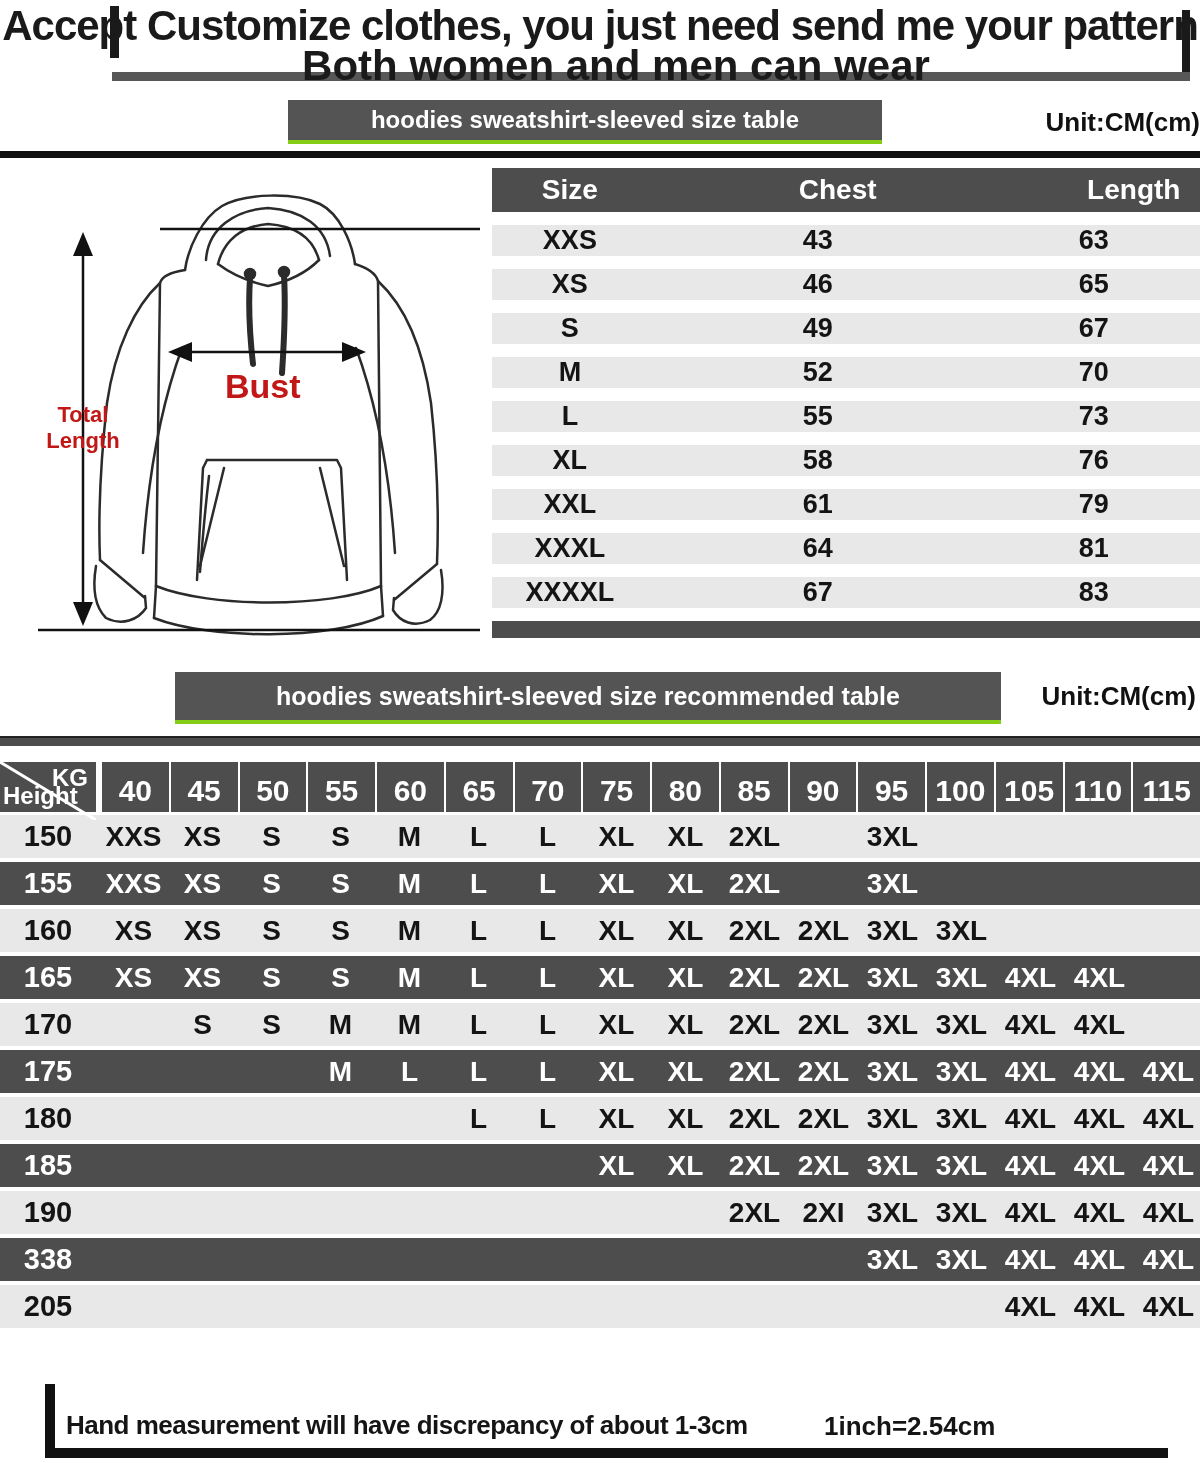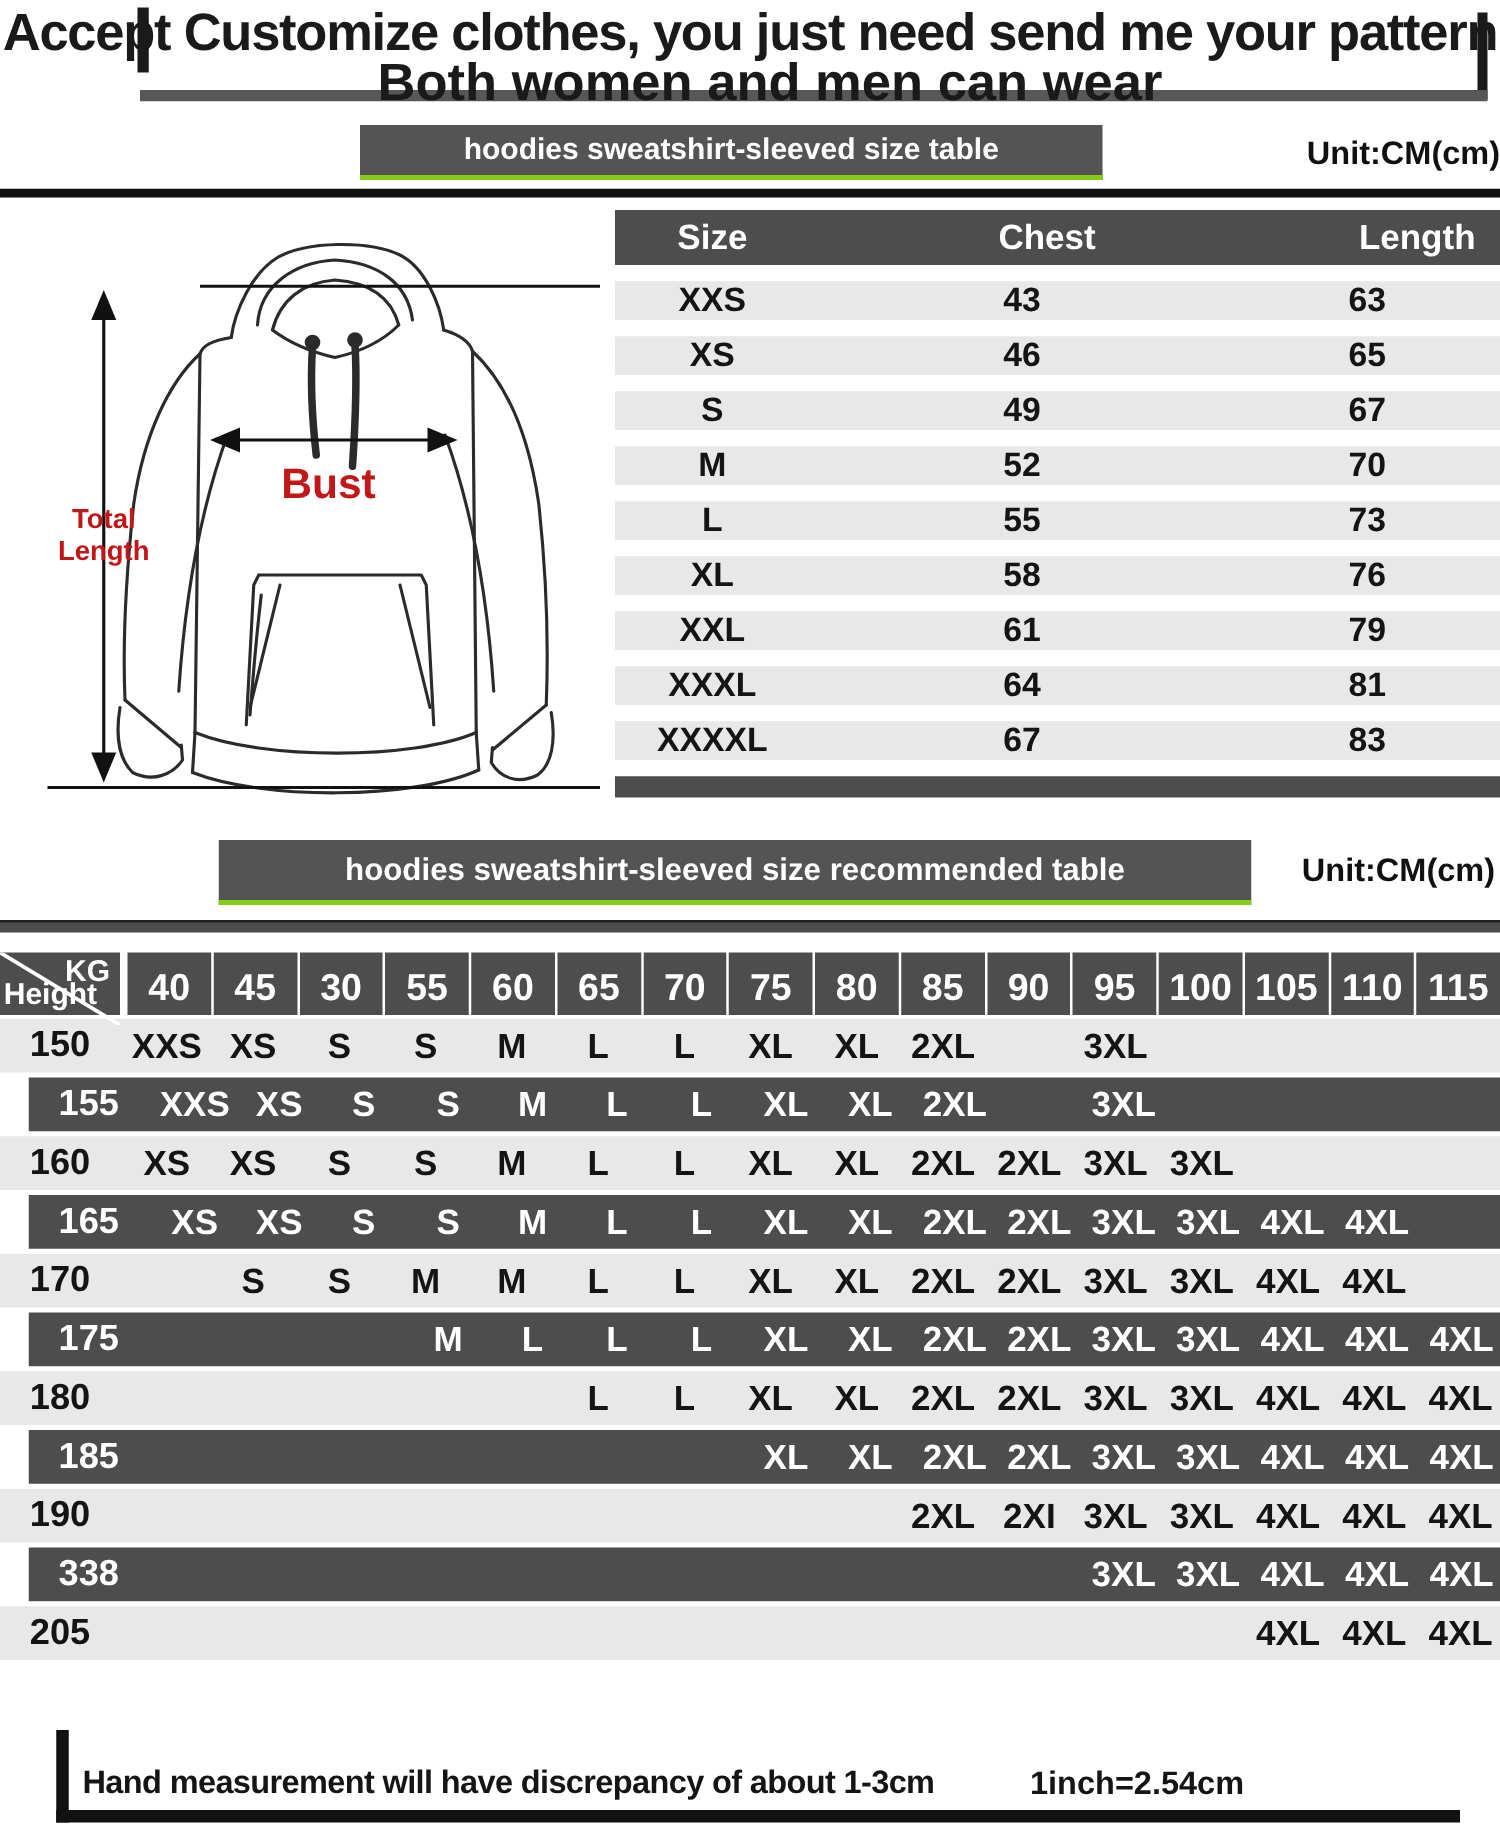--- a/index.html
+++ b/index.html
@@ -50,21 +50,21 @@
   
   .rec-table{left:0;top:762px;width:1200px;}
   .rec-header{display:flex;gap:6px;height:50px;}
   .corner-cell{width:96px;background:#4d4d4d;position:relative;flex:none;}
   .corner-kg{position:absolute;top:2px;right:8px;color:#fff;font-size:24px;}
   .corner-height{position:absolute;bottom:2px;left:3px;color:#fff;font-size:24px;}
   .weight-cell{flex:1;background:#4d4d4d;color:#fff;font-size:30px;text-align:center;line-height:58px;}
   .rec-rows{margin-top:3px;}
   .rec-row{display:flex;gap:6px;height:43px;margin-bottom:4px;align-items:center;}
   .rec-row.light{background:#e8e8e8;color:#141414;}
-  .rec-row.dark{background:#4d4d4d;color:#fff;margin-left:23px;}
+  .rec-row.dark{background:#4d4d4d;color:#fff;}
   .rec-label{width:96px;flex:none;text-align:center;font-size:29px;}
   .rec-cell{flex:1;text-align:center;font-size:28px;white-space:nowrap;}
 
   
   .ftr-bar{background:#111;}
   .ftr-note{left:66px;top:1410px;font-size:26px;letter-spacing:-0.5px;white-space:nowrap;}
   .ftr-conv{left:824px;top:1411px;font-size:26px;white-space:nowrap;}
 </style>
 </head>
 <body>
@@ -202,21 +202,21 @@
       <div class="corner-cell">
         <svg width="96" height="58" viewBox="0 0 96 58">
           <line x1="0" y1="0" x2="96" y2="58" stroke="#fff" stroke-width="3"></line>
         </svg>
         <div class="corner-kg">KG</div>
         <div class="corner-height">Height</div>
       </div>
       <div id="weight-cells" style="display:flex;gap:2px;flex:1;">
           <div class="weight-cell">40</div>
           <div class="weight-cell">45</div>
-          <div class="weight-cell">30</div>
+          <div class="weight-cell">50</div>
           <div class="weight-cell">55</div>
           <div class="weight-cell">60</div>
           <div class="weight-cell">65</div>
           <div class="weight-cell">70</div>
           <div class="weight-cell">75</div>
           <div class="weight-cell">80</div>
           <div class="weight-cell">85</div>
           <div class="weight-cell">90</div>
           <div class="weight-cell">95</div>
           <div class="weight-cell">100</div>

